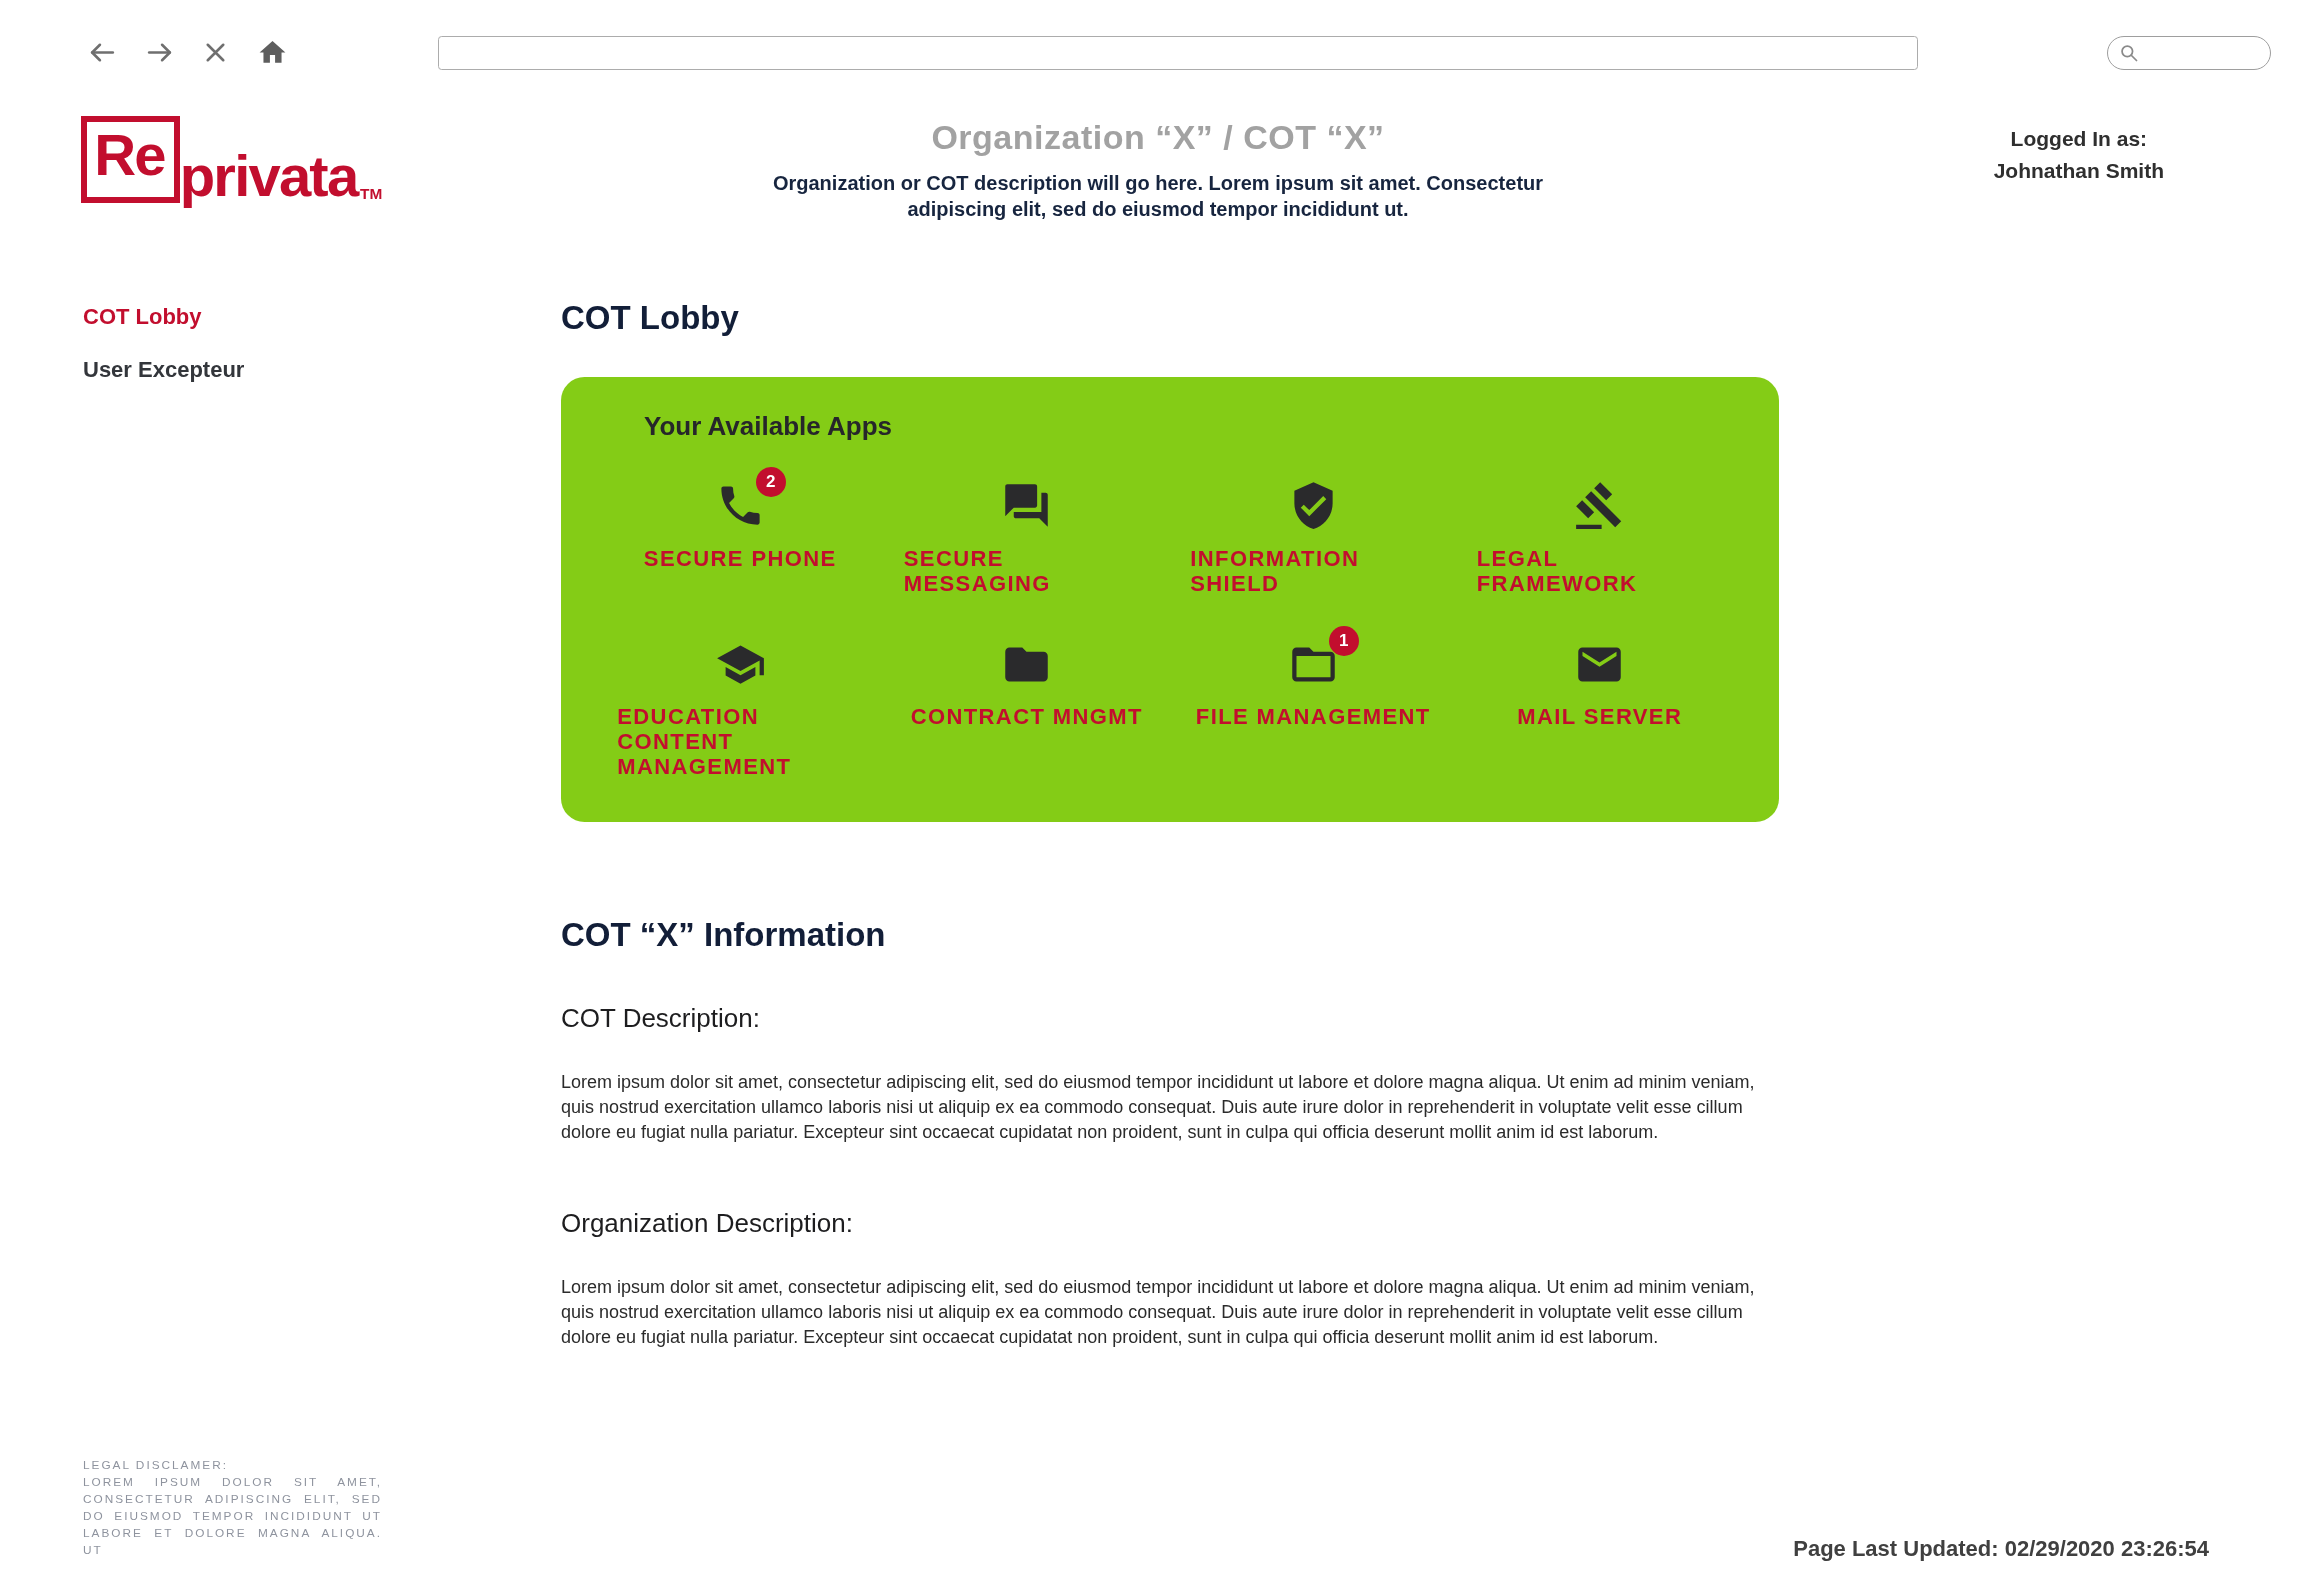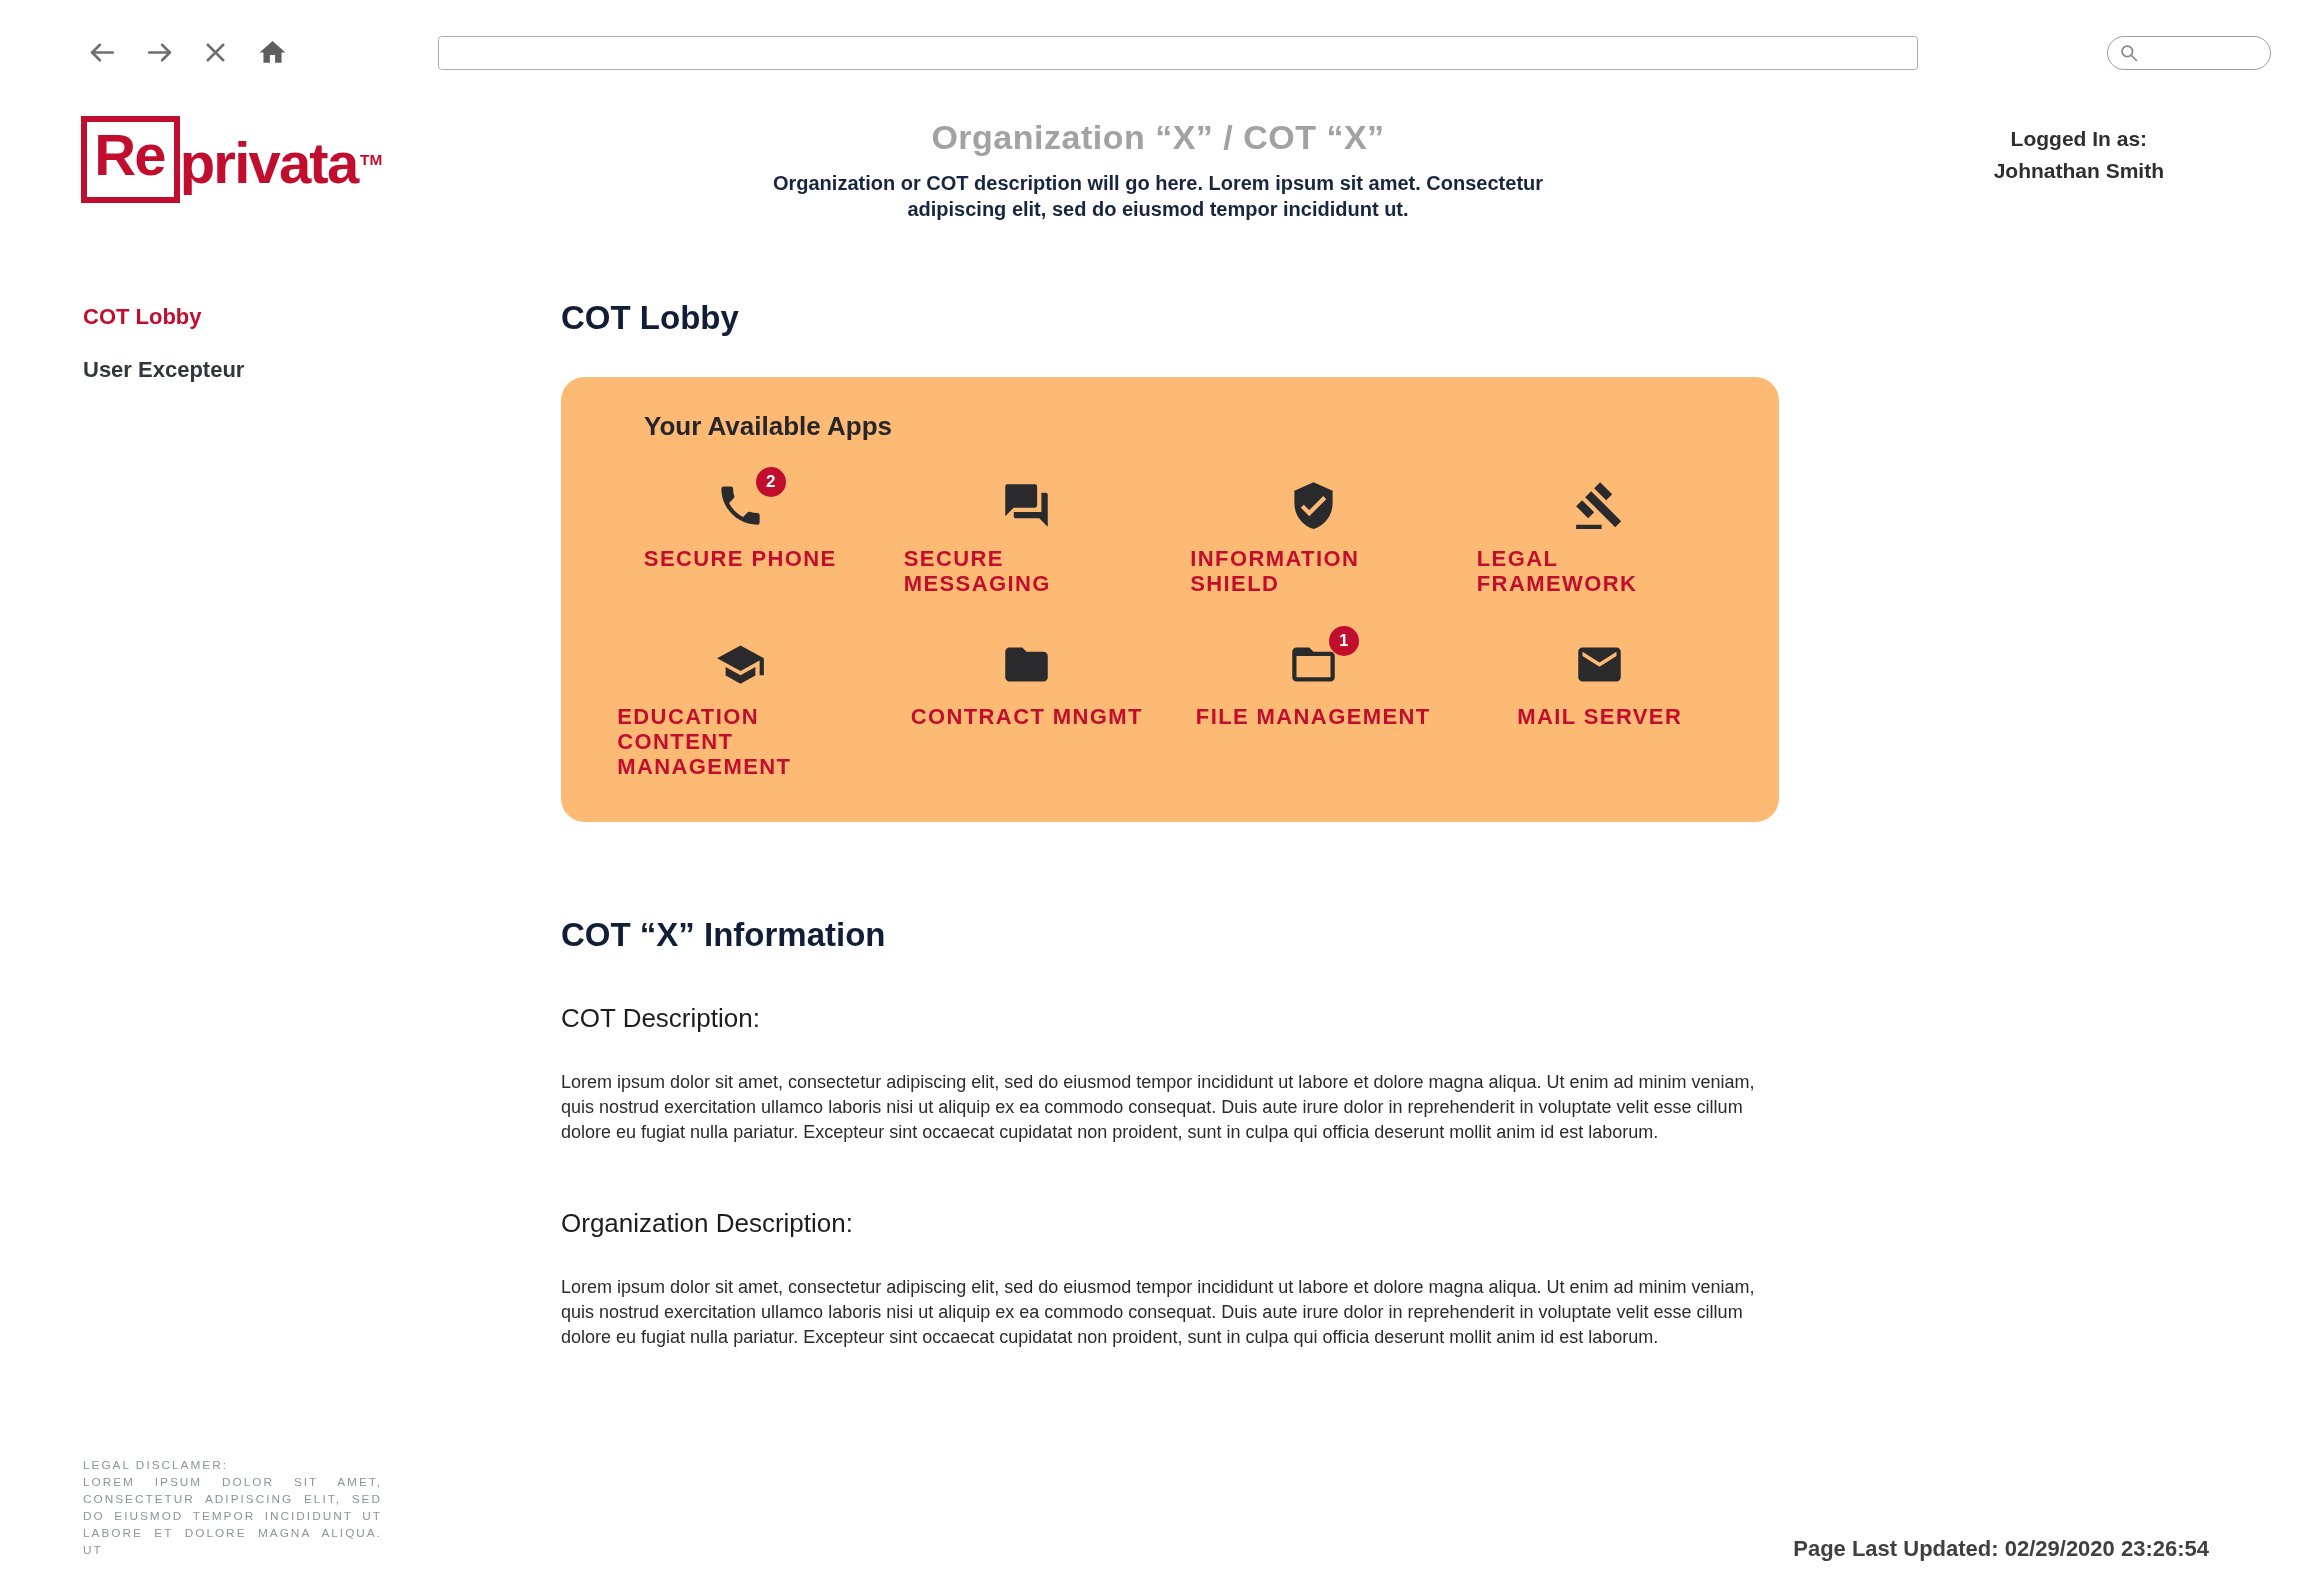--- a/index.html
+++ b/index.html
@@ -21,41 +21,41 @@
   }
 
   .search-box {
     position:absolute; left:2107px; top:36px; width:164px; height:34px; box-sizing:border-box;
     border:1.8px solid #9E9E9E; border-radius:17px; display:flex; align-items:center; padding:0 11px; gap:5.4px; background:#fff;
   }
   .search-box svg { width:21px; height:21px; flex:none; }
   .search-box input { border:none; outline:none; flex:1; min-width:0; font-size:18px; background:transparent; color:#333; }
 
   
-  .logo { position:absolute; left:81px; top:116px; color:#C20E2E; font-weight:700; display:flex; align-items:center; letter-spacing:-1.8px; }
+  .logo { position:absolute; left:81px; top:116px; color:#C20E2E; font-weight:700; display:flex; align-items:flex-end; letter-spacing:-1.8px; }
   .logo-re { display:inline-block; border:6.3px solid #C20E2E; padding:5.4px 9px 14.5px 7.2px; font-size:58px; line-height:0.95; }
   .logo-rest { font-size:58px; line-height:0.95; padding-top:5.4px; }
   .logo-tm { font-size:15.4px; letter-spacing:0; margin-left:2.7px; margin-top:1.8px; font-weight:700; }
 
   .center-head { position:absolute; top:118px; left:50%; transform:translateX(-50%); width:995px; text-align:center; }
   .center-title { font-size:34px; font-weight:700; color:#A2A2A2; margin:0; letter-spacing:0.5px; }
   .center-sub { font-size:20px; font-weight:700; color:#17253F; line-height:26px; margin:12.7px auto 0; width:868px; }
 
   .logged-in { position:absolute; top:123px; right:152px; text-align:center; color:#2F2F2F; font-weight:700; font-size:21px; line-height:32px; }
 
   
   .sidebar { position:absolute; left:83px; top:304px; font-size:22px; font-weight:700; }
   .sidebar-item { margin-bottom:27px; color:#33363B; cursor:pointer; }
   .sidebar-item.active { color:#C20E2E; }
 
   
   .main { position:absolute; left:561px; top:299px; width:1218px; }
   .page-title { font-size:33px; font-weight:700; color:#121E38; margin:0 0 40px; }
 
-  .apps-card { background:#fdba74; border-radius:23.5px; padding:34px 36px 43px; }
+  .apps-card { background:#84cc16; border-radius:23.5px; padding:34px 36px 43px; }
   .apps-title { font-size:26px; font-weight:700; color:#26262A; margin:0 0 38px 47px; }
   .apps-grid { display:grid; grid-template-columns:repeat(4,1fr); row-gap:43px; }
   .app { display:flex; flex-direction:column; align-items:center; cursor:pointer; }
   .app-icon { position:relative; width:51px; height:51px; }
   .app-icon svg { width:51px; height:51px; fill:#2A2A2C; display:block; }
   .badge {
     position:absolute; top:-12.7px; right:-20px; background:#C20E2E; color:#fff;
     width:30px; height:30px; border-radius:50%; font-size:17px; font-weight:700;
     display:flex; align-items:center; justify-content:center;
   }

